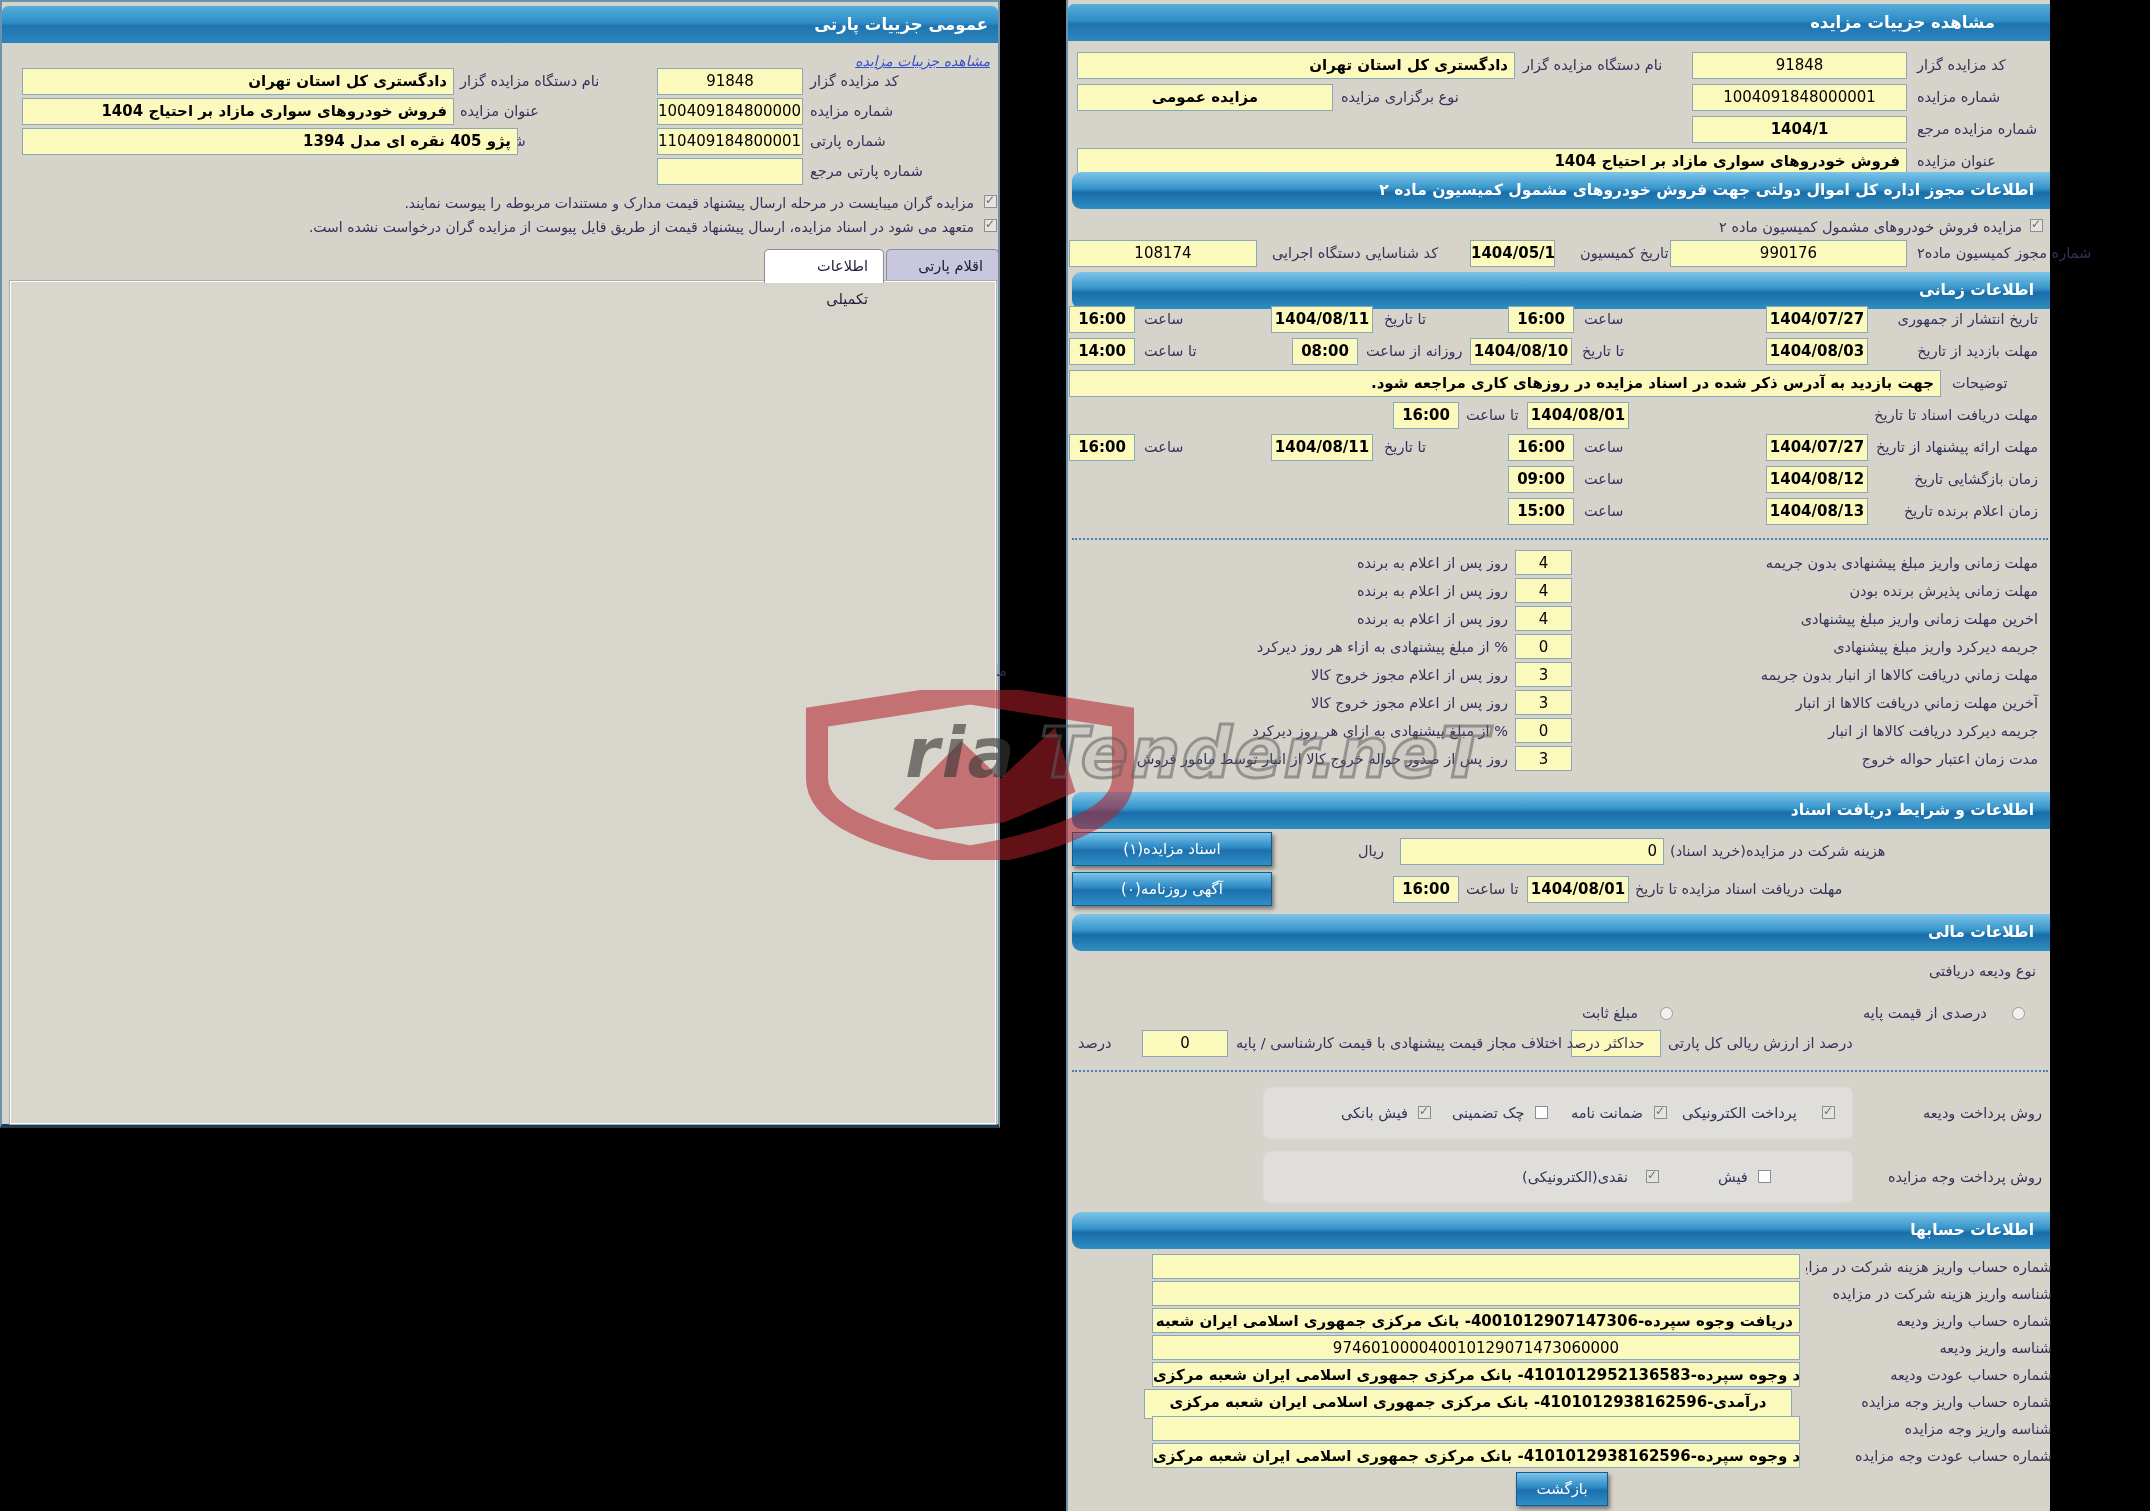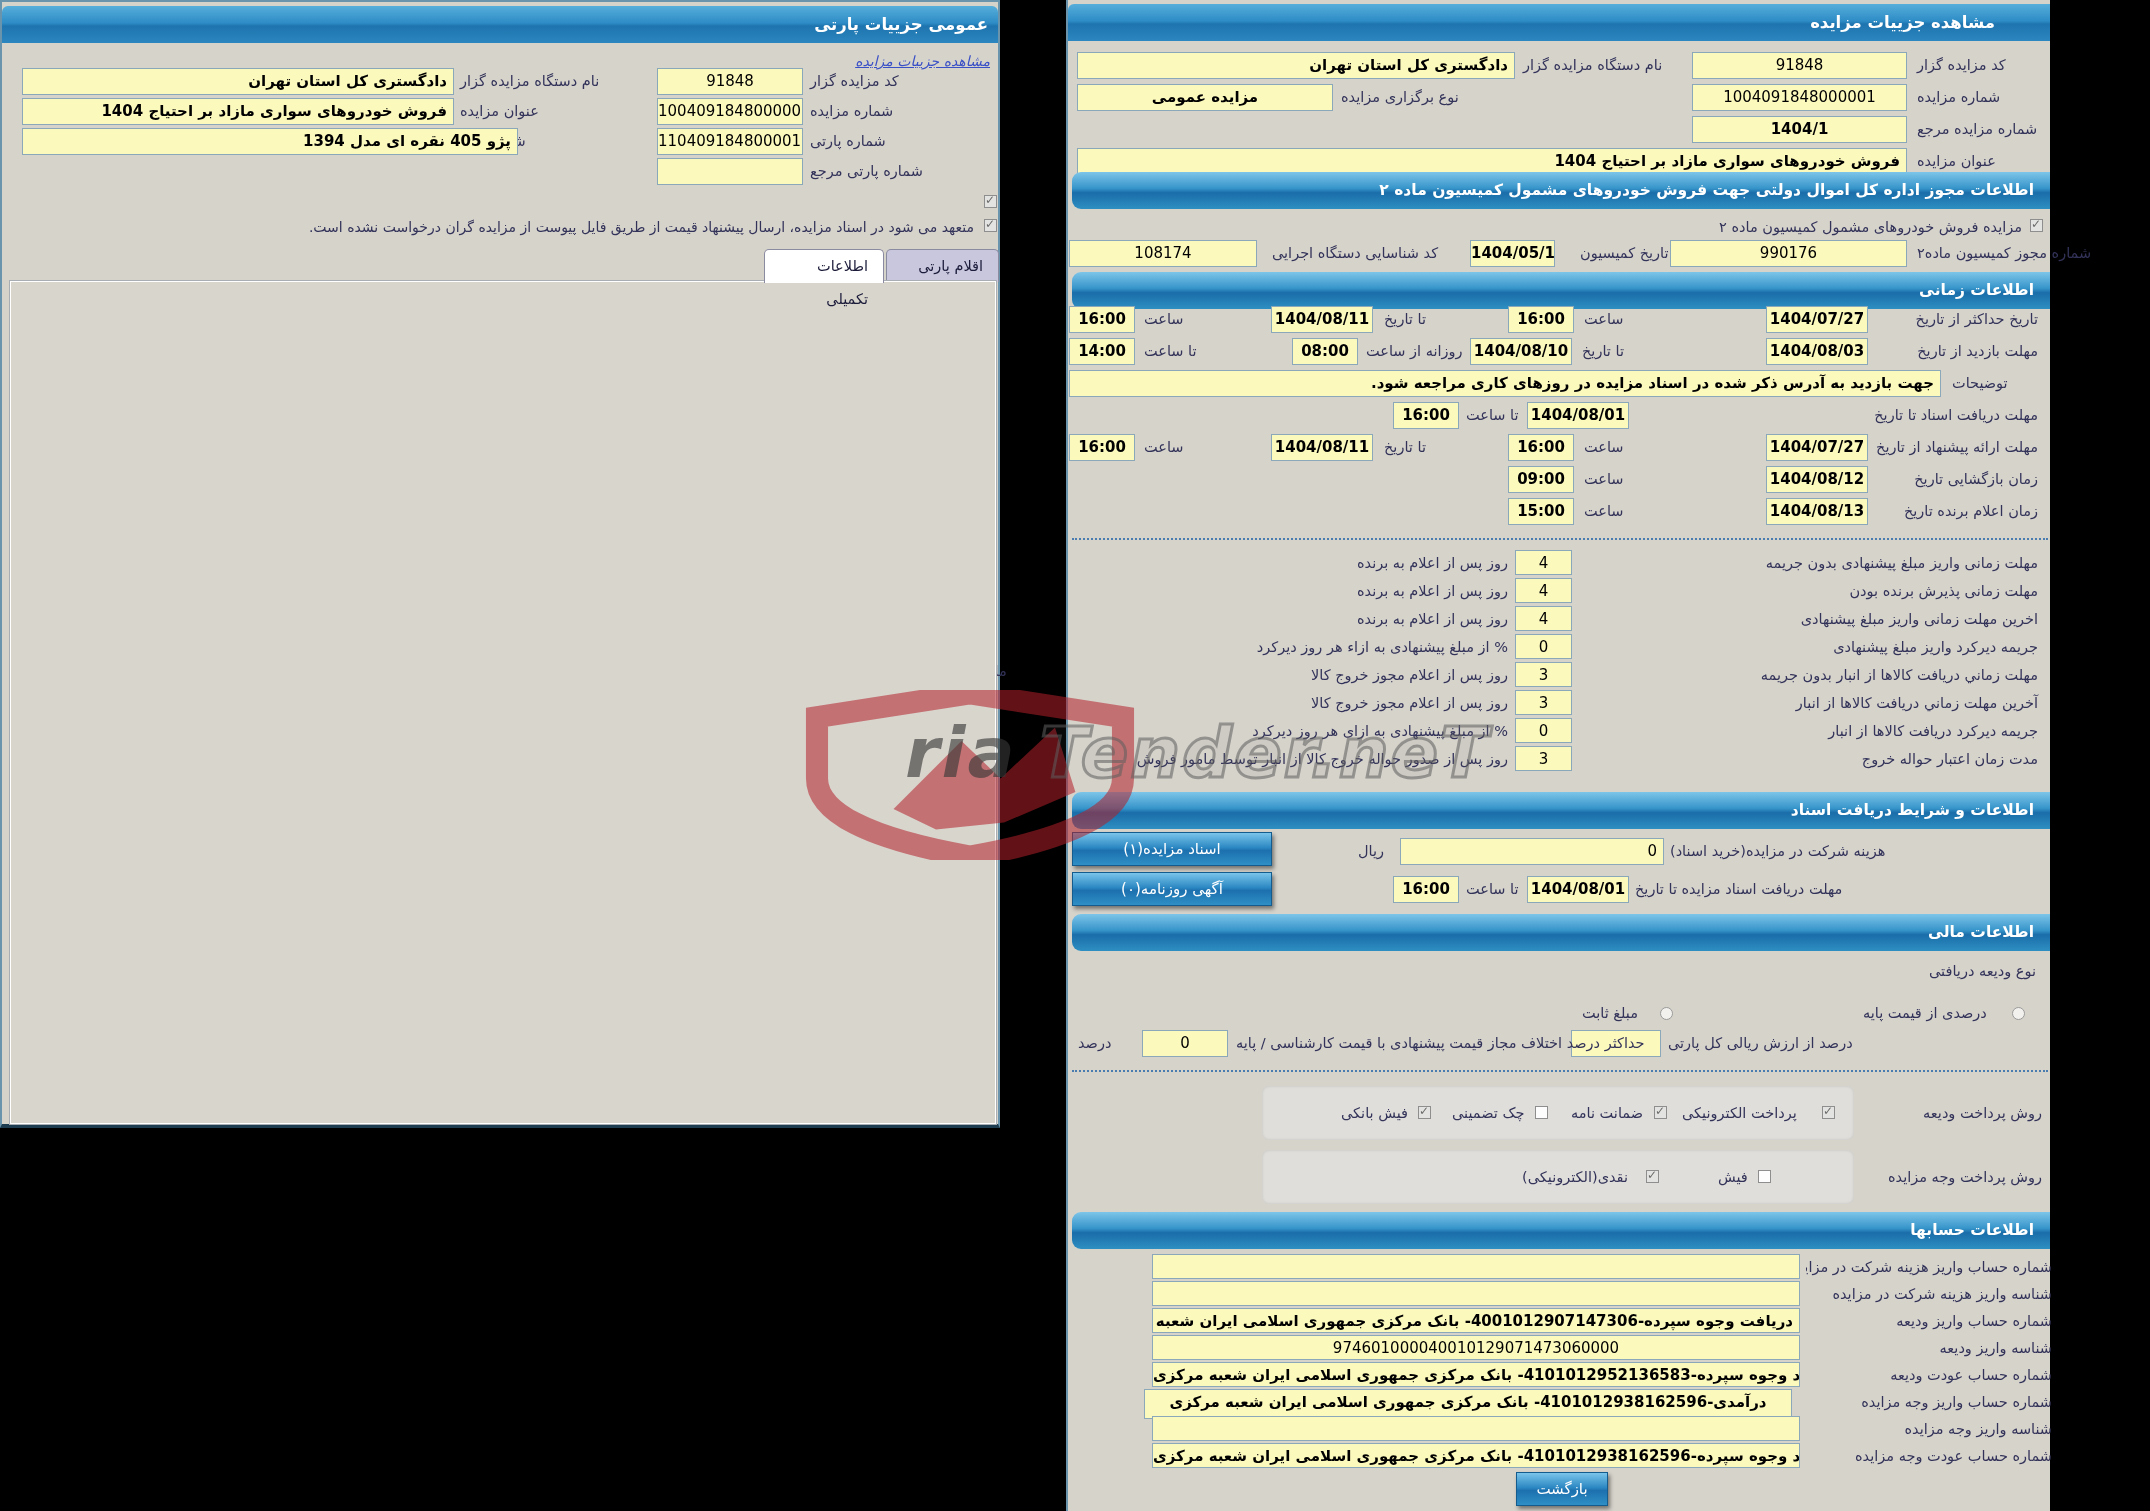--- a/index.html
+++ b/index.html
@@ -64,20 +64,21 @@
 
   <div class="lb fa" style="left:808px;top:126px">شماره پارتی</div>
   <div class="fld" style="left:655px;top:126px;width:146px">1104091848000019</div>
   <div class="lb fa" style="left:458px;top:126px">شرح پارتی</div>
   <div class="fld b rt fa" style="left:20px;top:126px;width:496px">پژو 405 نقره ای مدل 1394</div>
 
   <div class="lb fa" style="left:808px;top:156px">شماره پارتی مرجع</div>
   <div class="fld" style="left:655px;top:156px;width:146px"></div>
 
   <span class="cb on" style="left:982px;top:193px"></span>
+  <div class="lb fa" style="right:24px;top:188px;font-size:14px">مزایده گران میبایست در مرحله ارسال پیشنهاد قیمت مدارک و مستندات مربوطه را پیوست نمایند.</div>
   <span class="cb on" style="left:982px;top:217px"></span>
   <div class="lb fa" style="right:24px;top:212px;font-size:14px">متعهد می شود در اسناد مزایده، ارسال پیشنهاد قیمت از طریق فایل پیوست از مزایده گران درخواست نشده است.</div>
 
   <div class="tab off fa" style="left:884px;width:113px">اقلام پارتی</div>
   <div class="tab on fa" style="left:762px;width:120px">اطلاعات تکمیلی</div>
   <div class="panel"></div>
 
   <div class="sec fa" style="left:22px;top:296px;width:970px">اطلاعات مجوز اداره کل اموال دولتی جهت فروش خودروهای مشمول کمیسیون ماده ۲</div>
   <span class="cb on" style="left:976px;top:353px"></span>
   <div class="lb fa" style="right:30px;top:348px">مزایده فروش خودروهای مشمول کمیسیون ماده ۲</div>
@@ -182,21 +183,21 @@
 
   <div class="lb fa" style="left:849px;top:240px">شماره مجوز کمیسیون ماده۲</div>
   <div class="fld" style="left:602px;top:240px;width:237px">990176</div>
   <div class="lb fa" style="left:512px;top:240px">تاریخ کمیسیون</div>
   <div class="fld b" style="left:402px;top:240px;width:85px">1404/05/18</div>
   <div class="lb fa" style="left:204px;top:240px">کد شناسایی دستگاه اجرایی</div>
   <div class="fld" style="left:1px;top:240px;width:188px">108174</div>
 
   <div class="sec fa" style="left:4px;top:272px;width:978px;border-radius:9px 0 0 9px">اطلاعات زمانی</div>
 
-  <div class="lb fa" style="right:12px;top:306px">تاریخ حداکثر  از تاریخ</div>
+  <div class="lb fa" style="right:12px;top:306px">تاریخ انتشار  از جمهوری</div>
   <div class="fld b" style="left:698px;top:306px;width:102px">1404/07/27</div>
   <div class="lb fa" style="left:516px;top:306px">ساعت</div>
   <div class="fld b" style="left:440px;top:306px;width:66px">16:00</div>
   <div class="lb fa" style="left:316px;top:306px">تا تاریخ</div>
   <div class="fld b" style="left:203px;top:306px;width:102px">1404/08/11</div>
   <div class="lb fa" style="left:76px;top:306px">ساعت</div>
   <div class="fld b" style="left:1px;top:306px;width:66px">16:00</div>
 
   <div class="lb fa" style="right:12px;top:338px">مهلت بازدید  از تاریخ</div>
   <div class="fld b" style="left:698px;top:338px;width:102px">1404/08/03</div>

